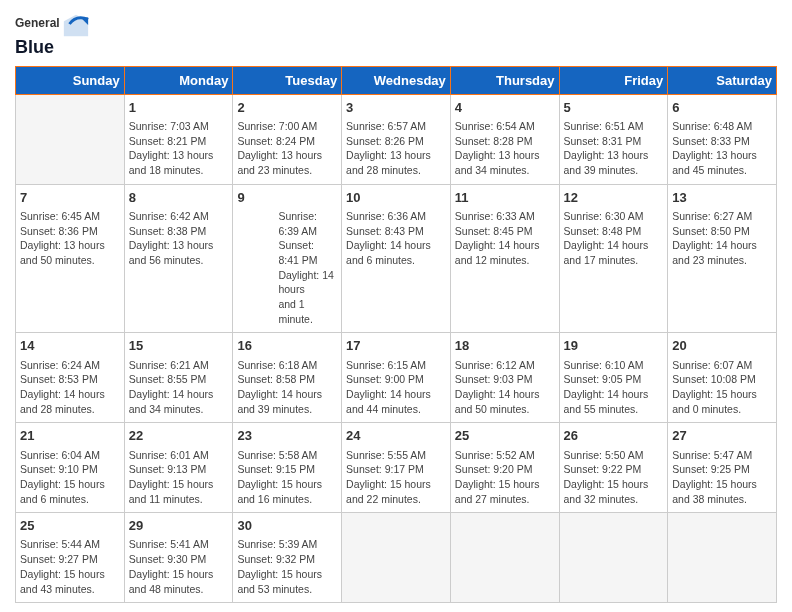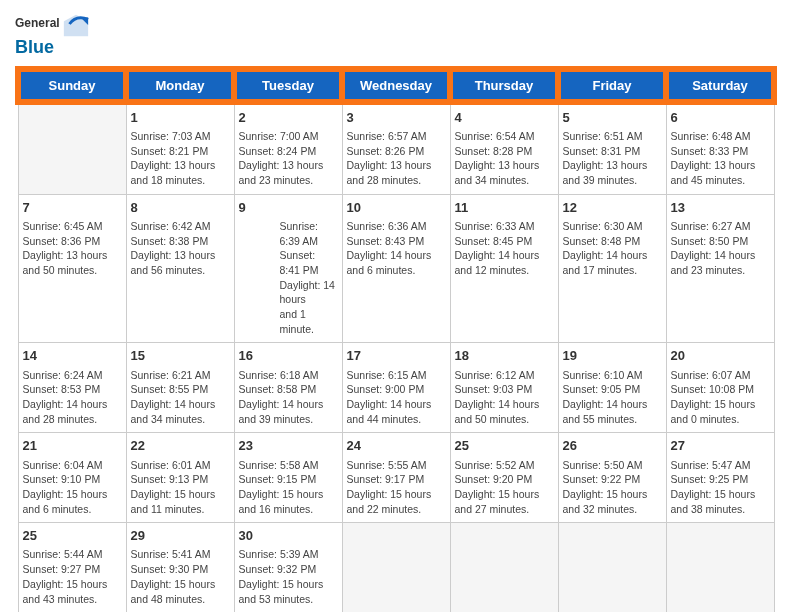--- a/index.html
+++ b/index.html
@@ -21,21 +21,21 @@
       align-items: center;
     }
     .logo-text-general {
       font-size: 12px;
       font-weight: bold;
       color: #333;
     }
     .logo-text-blue {
       font-size: 18px;
       font-weight: bold;
-      color: #0369a1;
+      color: #0f172a;
     }
     .logo-icon {
       width: 28px;
       height: 28px;
       margin-left: 2px;
     }
     .title-block {
       text-align: right;
     }
     .month-title {
@@ -51,24 +51,24 @@
       width: 100%;
       border-collapse: collapse;
       font-size: 11px;
     }
     thead tr {
       background-color: #1565c0;
       color: #fff;
     }
     thead th {
       padding: 6px 4px;
-      text-align: center;
+      text-align: right;
       font-size: 13px;
       font-weight: bold;
-      border: 6px solid #f97316;
+      border: 1px solid #f97316;
     }
     tbody tr {
       background: #fff;
     }
     tbody tr:nth-child(odd) {
       background: #fff;
     }
     tbody td {
       vertical-align: top;
       padding: 4px 4px 6px 4px;

